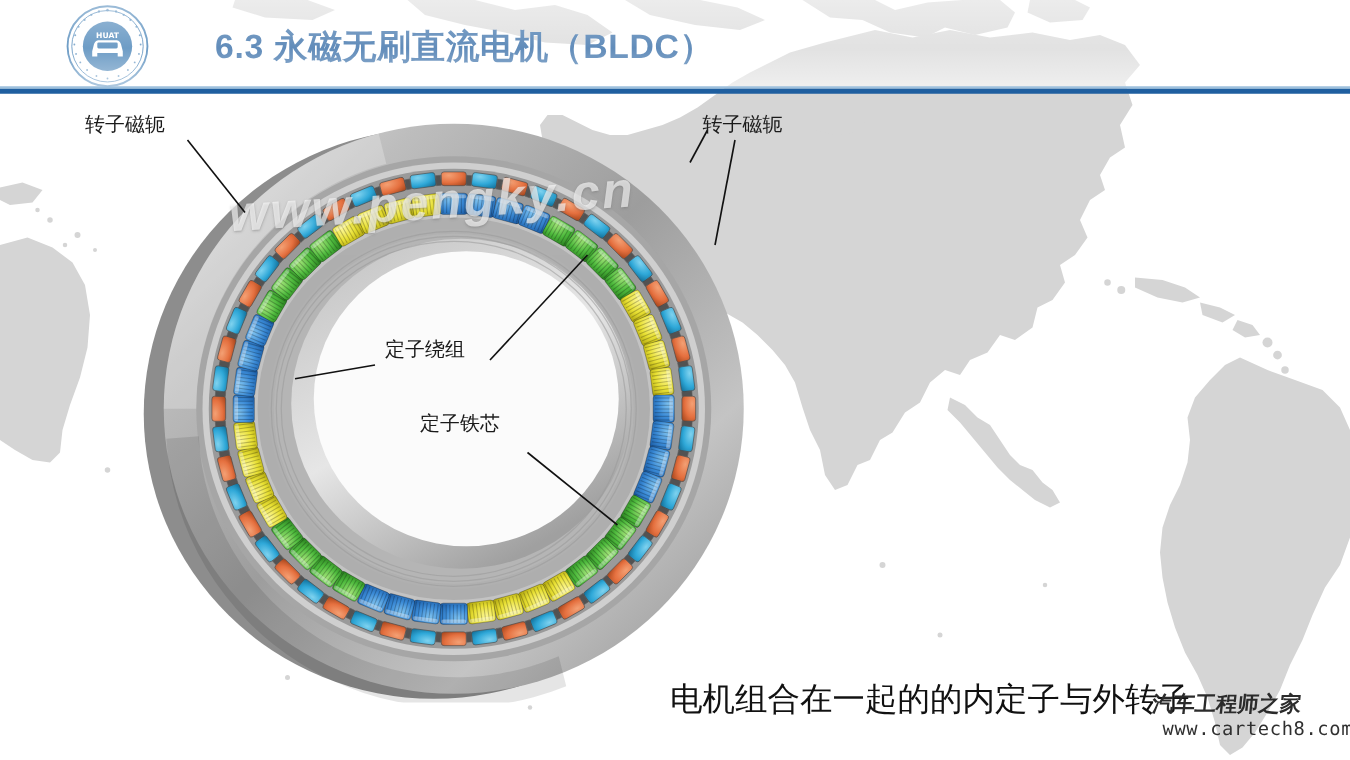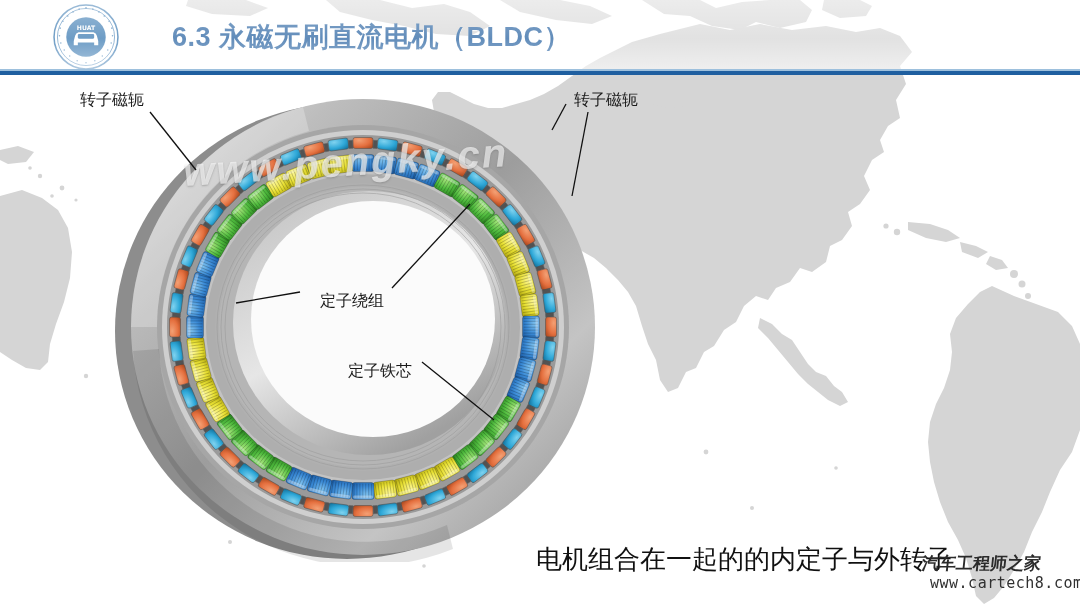--- a/index.html
+++ b/index.html
@@ -86,26 +86,25 @@
   }
 
   
   .callout {
     position: absolute;
     z-index: 6;
     font-size: 16px;
     color: #1a1a1a;
     white-space: nowrap;
     font-family: "DejaVu Sans", "Liberation Sans", sans-serif;
-    margin-left: 12px;
   }
   #label-rotor-yoke   { left: 68px;  top: 90px;  }
   #label-rotor-magnet { left: 562px; top: 90px;  }
-  #label-stator-wind  { left: 308px; top: 291px; }
-  #label-stator-core  { left: 336px; top: 361px; }
+  #label-stator-wind  { left: 308px; top: 270px; }
+  #label-stator-core  { left: 336px; top: 329px; }
 
   #leaders { position: absolute; inset: 0; width: 1080px; height: 608px; z-index: 5; pointer-events: none; }
 
   
   #caption {
     position: absolute;
     left: 536px; top: 542px;
     z-index: 6;
     font-size: 26px;
     color: #111111;

